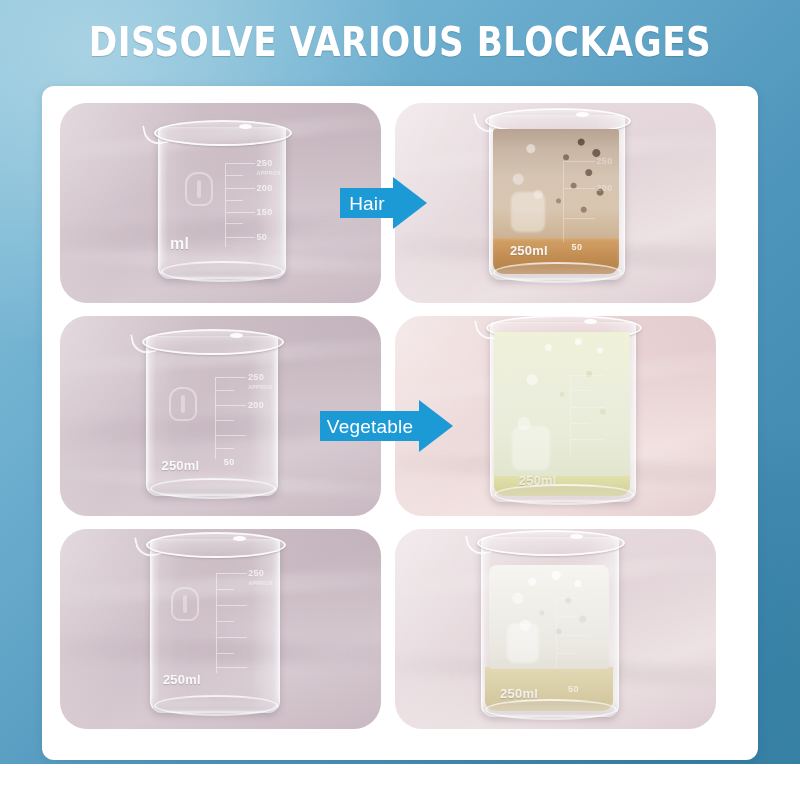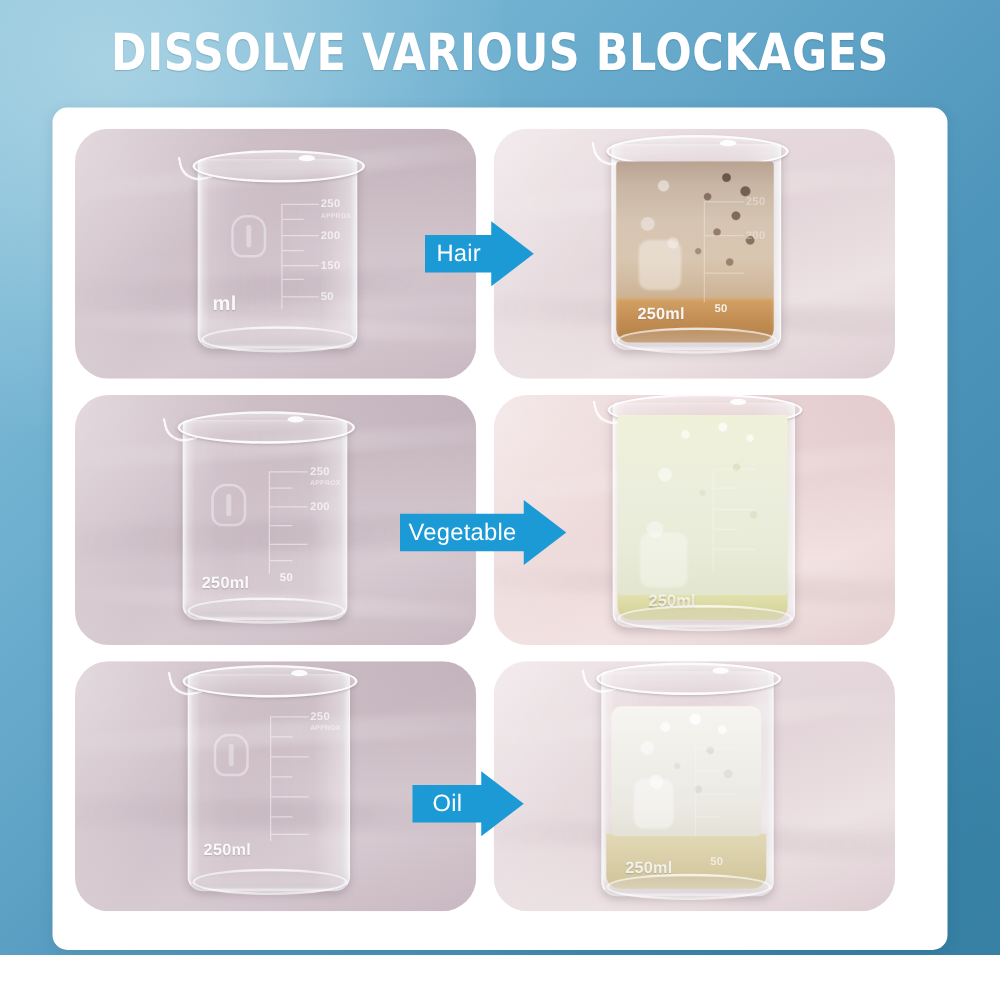--- a/index.html
+++ b/index.html
@@ -588,20 +588,14 @@
     <div class="arrow-head"></div>
   </div>
 
   <div class="arrow" style="left:340px;top:188px;">
     <div class="arrow-shaft" style="width:54px;">
       <span class="arrow-label">Hair</span>
     </div>
     <div class="arrow-head"></div>
   </div>
 
-  <div class="arrow" style="left:330px;top:628px;">
-    <div class="arrow-shaft" style="width:56px;">
-      <span class="arrow-label">Oil</span>
-    </div>
-    <div class="arrow-head"></div>
-  </div>
 
 </div>
 
 </body></html>

